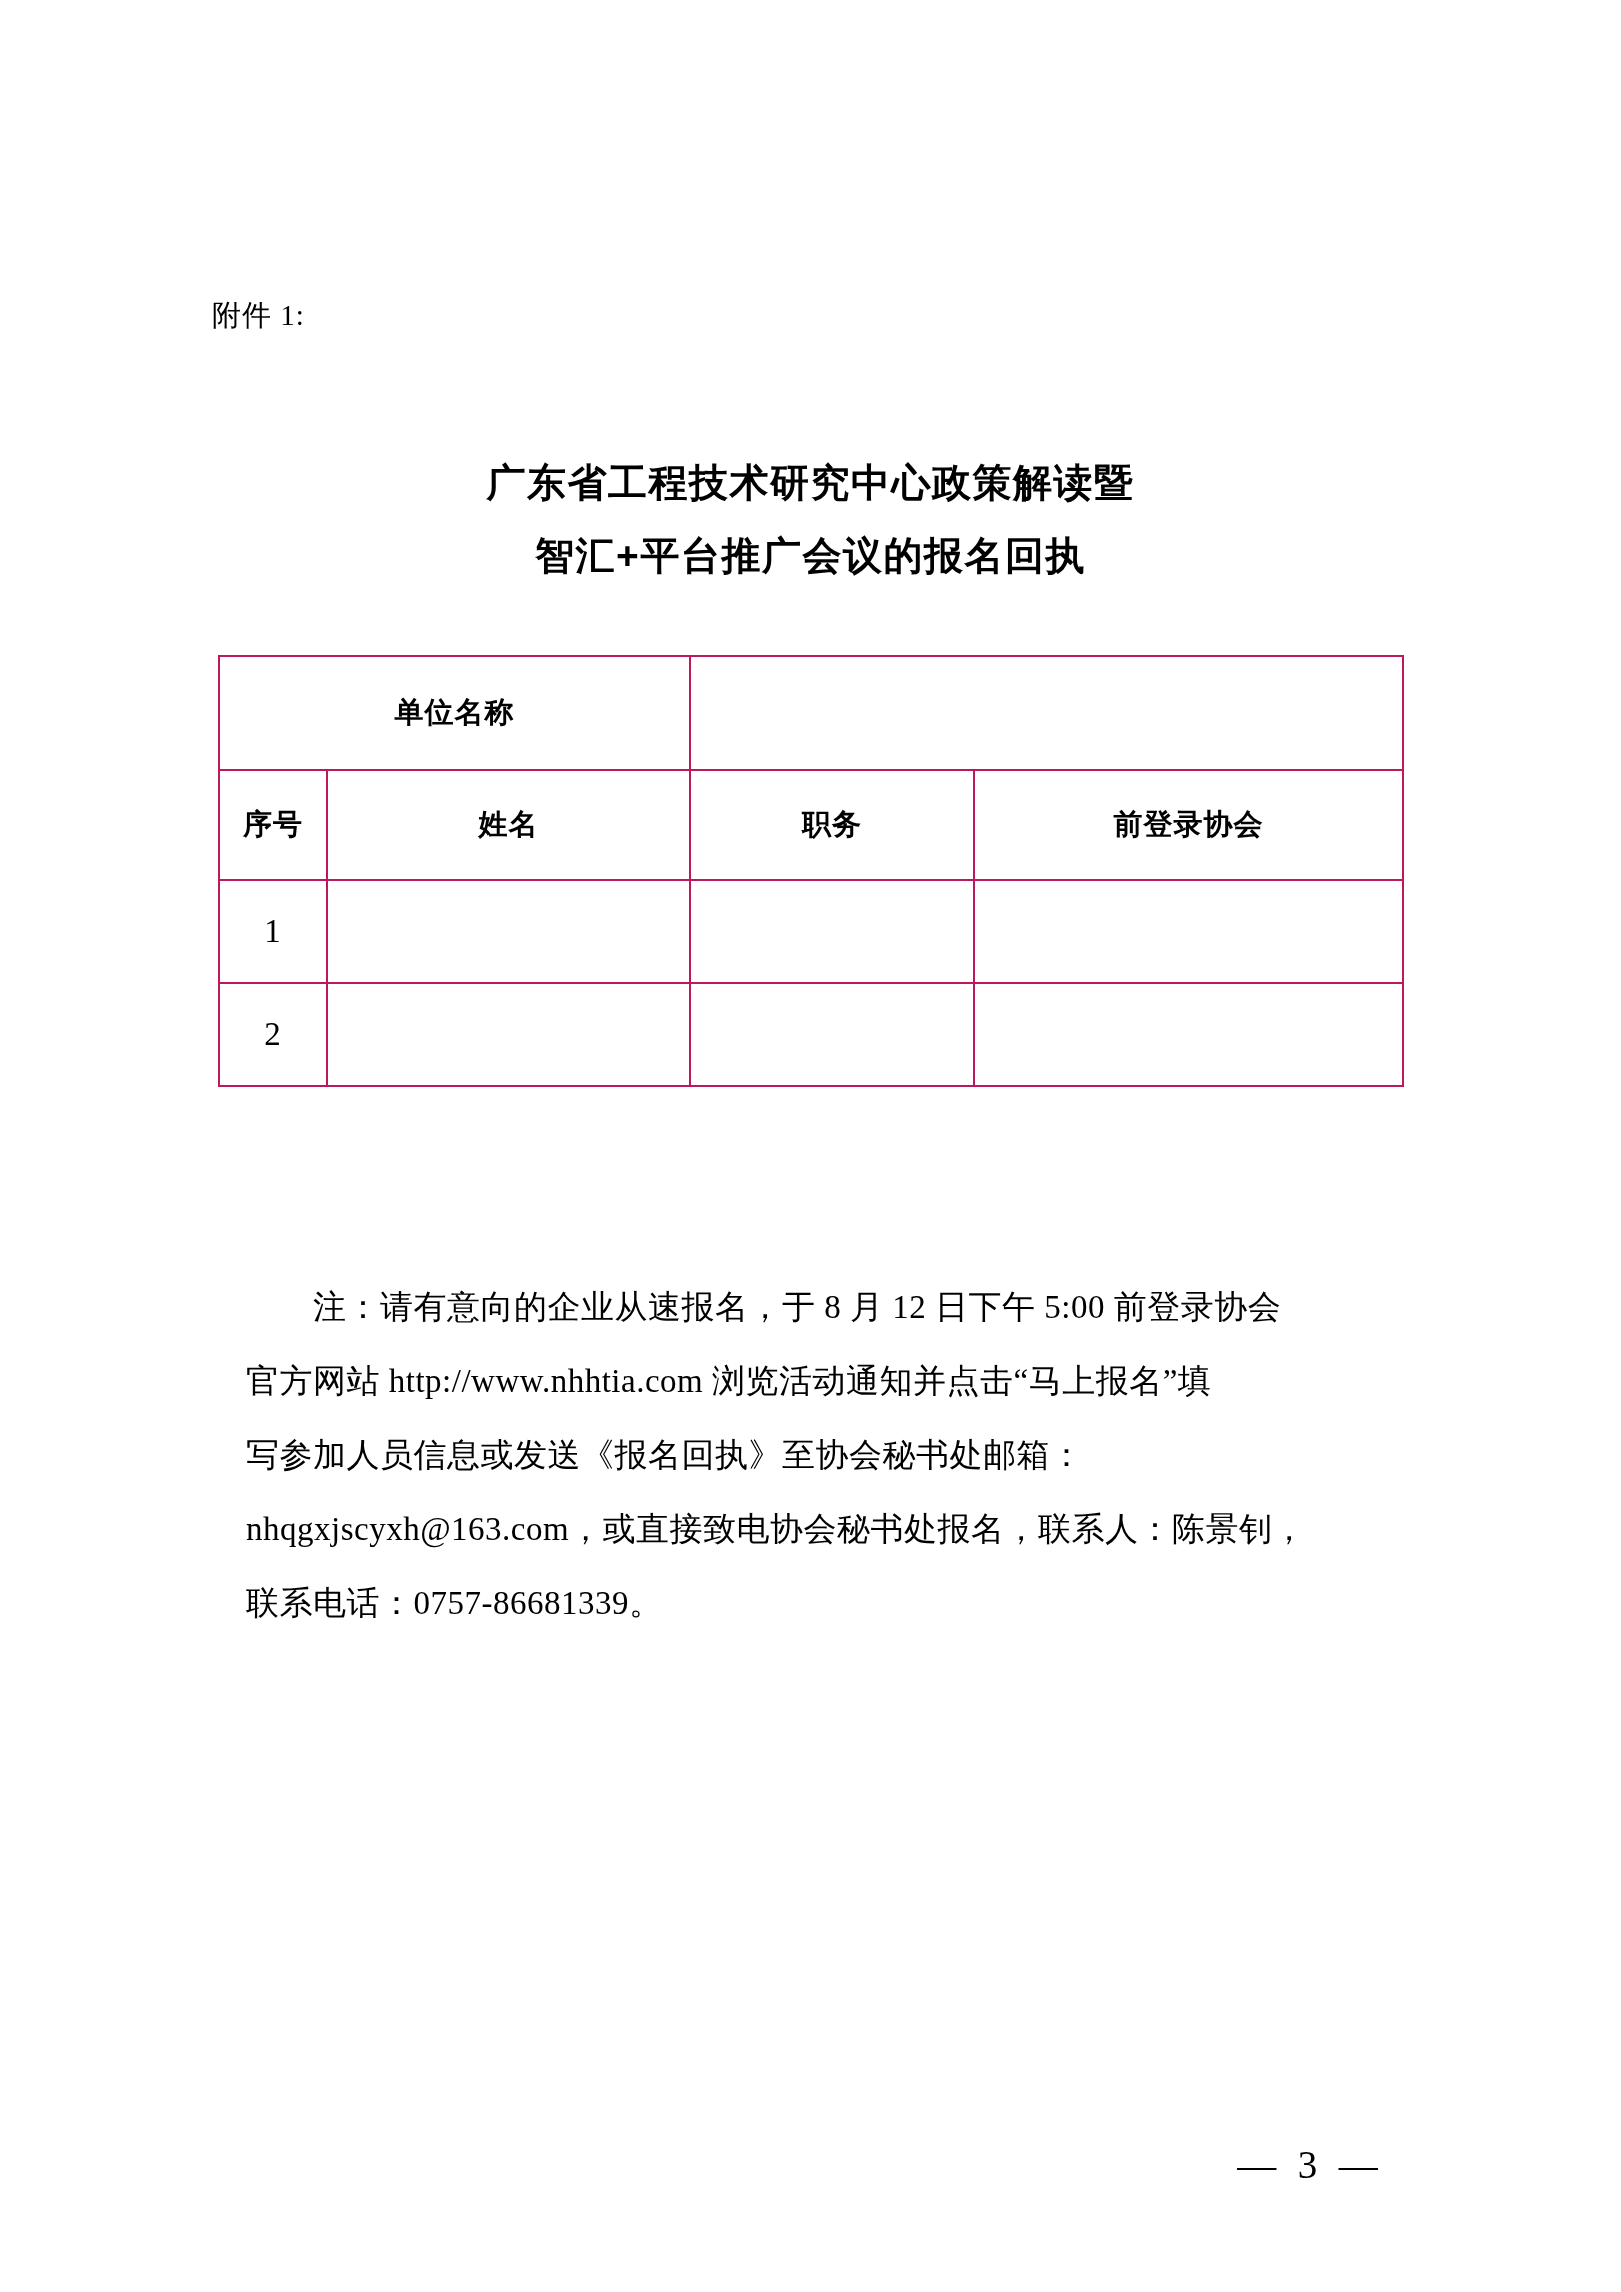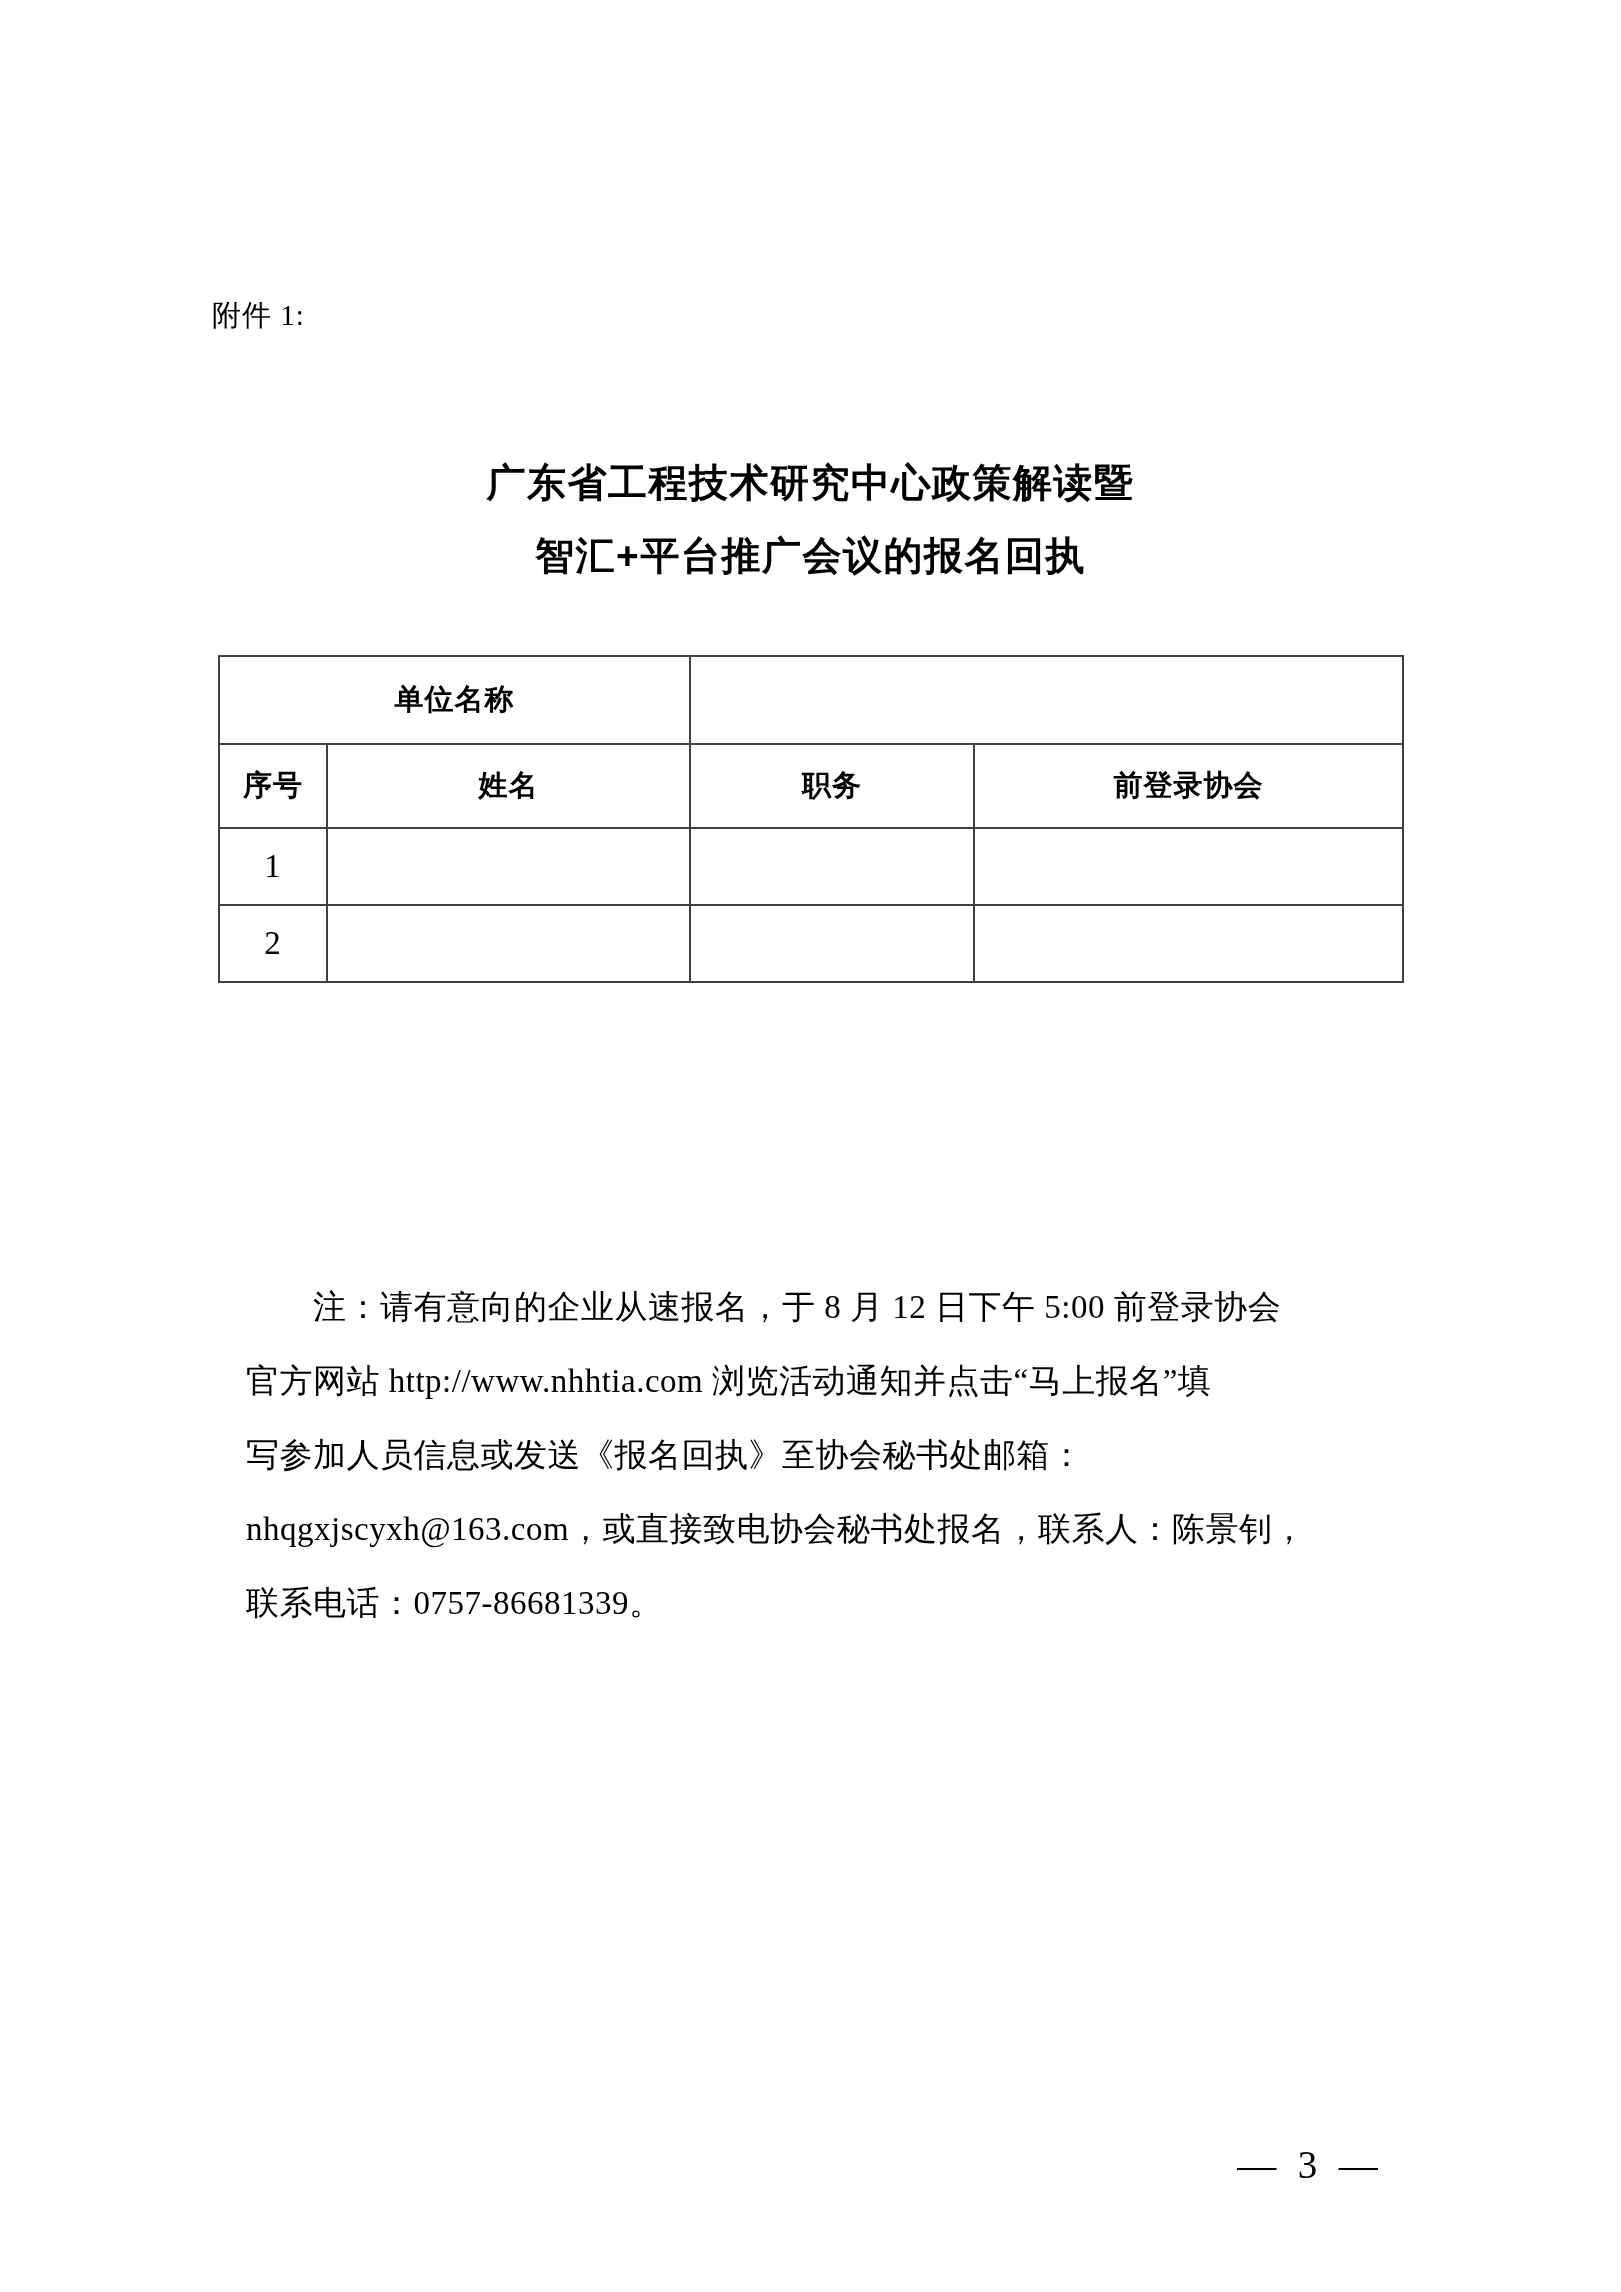--- a/index.html
+++ b/index.html
@@ -53,22 +53,22 @@
   
   .receipt-table {
     position: absolute;
     left: 218px;
     top: 655px;
     width: 1184px;
     border-collapse: collapse;
     table-layout: fixed;
   }
   .receipt-table td {
-    border: 2px solid #404040;
-    padding: 4px;
+    border: 2px solid #be185d;
+    padding: 17px;
     text-align: center;
     vertical-align: middle;
     font-size: 30px;
     letter-spacing: 1px;
   }
   .receipt-table td.cn {
     font-family: "DejaVu Sans", "Liberation Sans", sans-serif;
     font-weight: bold;
     font-size: 29px;
   }

